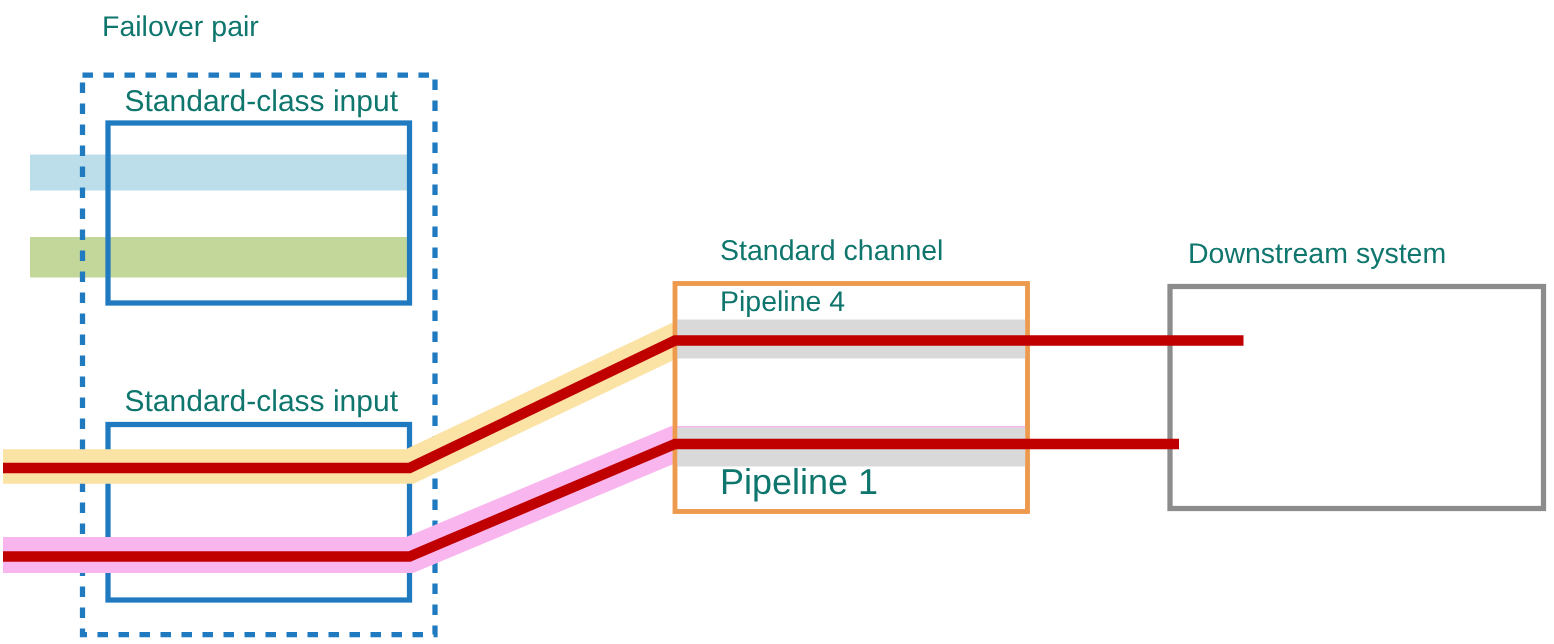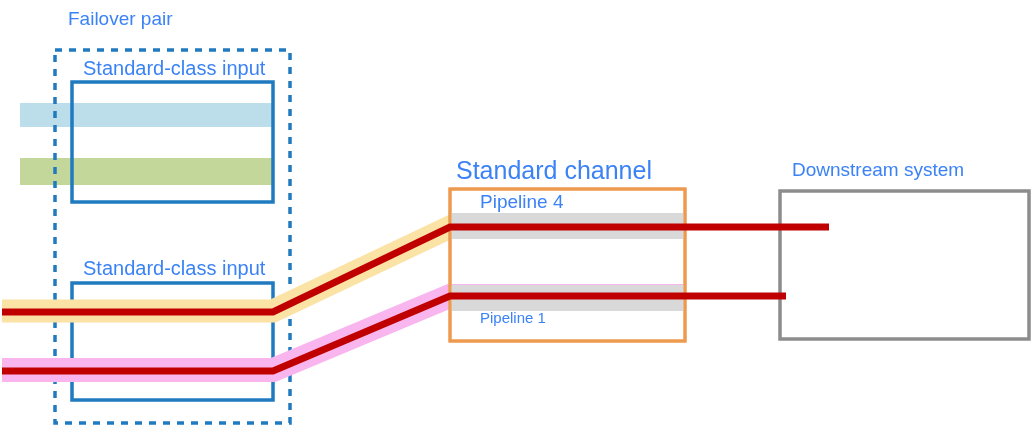--- a/index.html
+++ b/index.html
@@ -19,31 +19,31 @@
     position: absolute;
     top: 0;
     left: 0;
     width: 1036px;
     height: 429px;
   }
   .lbl {
     position: absolute;
     font-family: "Liberation Sans", sans-serif;
     font-size: 19px;
-    color: #3b82f6;
+    color: #0f766e;
     white-space: nowrap;
     line-height: 1;
   }
   #label-failover-pair { left: 68px;  top: 9px;   font-size: 19px; }
   #label-input-top     { left: 83px;  top: 58px;  font-size: 20px; }
   #label-input-bottom  { left: 83px;  top: 258px; font-size: 20px; }
-  #label-std-channel   { left: 456px; top: 158px; font-size: 25px; }
+  #label-std-channel   { left: 480px; top: 158px; font-size: 19px; }
   #label-downstream    { left: 792px; top: 160px; font-size: 19px; }
   #label-pipeline-0    { left: 480px; top: 192px; font-size: 19px; }
-  #label-pipeline-1    { left: 480px; top: 310px; font-size: 15px; text-align: right; }
+  #label-pipeline-1    { left: 480px; top: 310px; font-size: 24px; text-align: right; }
 </style>
 </head>
 <body>
 
 <div id="canvas">
 
   <svg id="diagram-svg" viewBox="0 0 1036 429" xmlns="http://www.w3.org/2000/svg">
 
     <rect x="20" y="103" width="253" height="24" fill="#bbdeea"></rect>
     <rect x="20" y="158" width="253" height="27" fill="#c4d79b"></rect>

